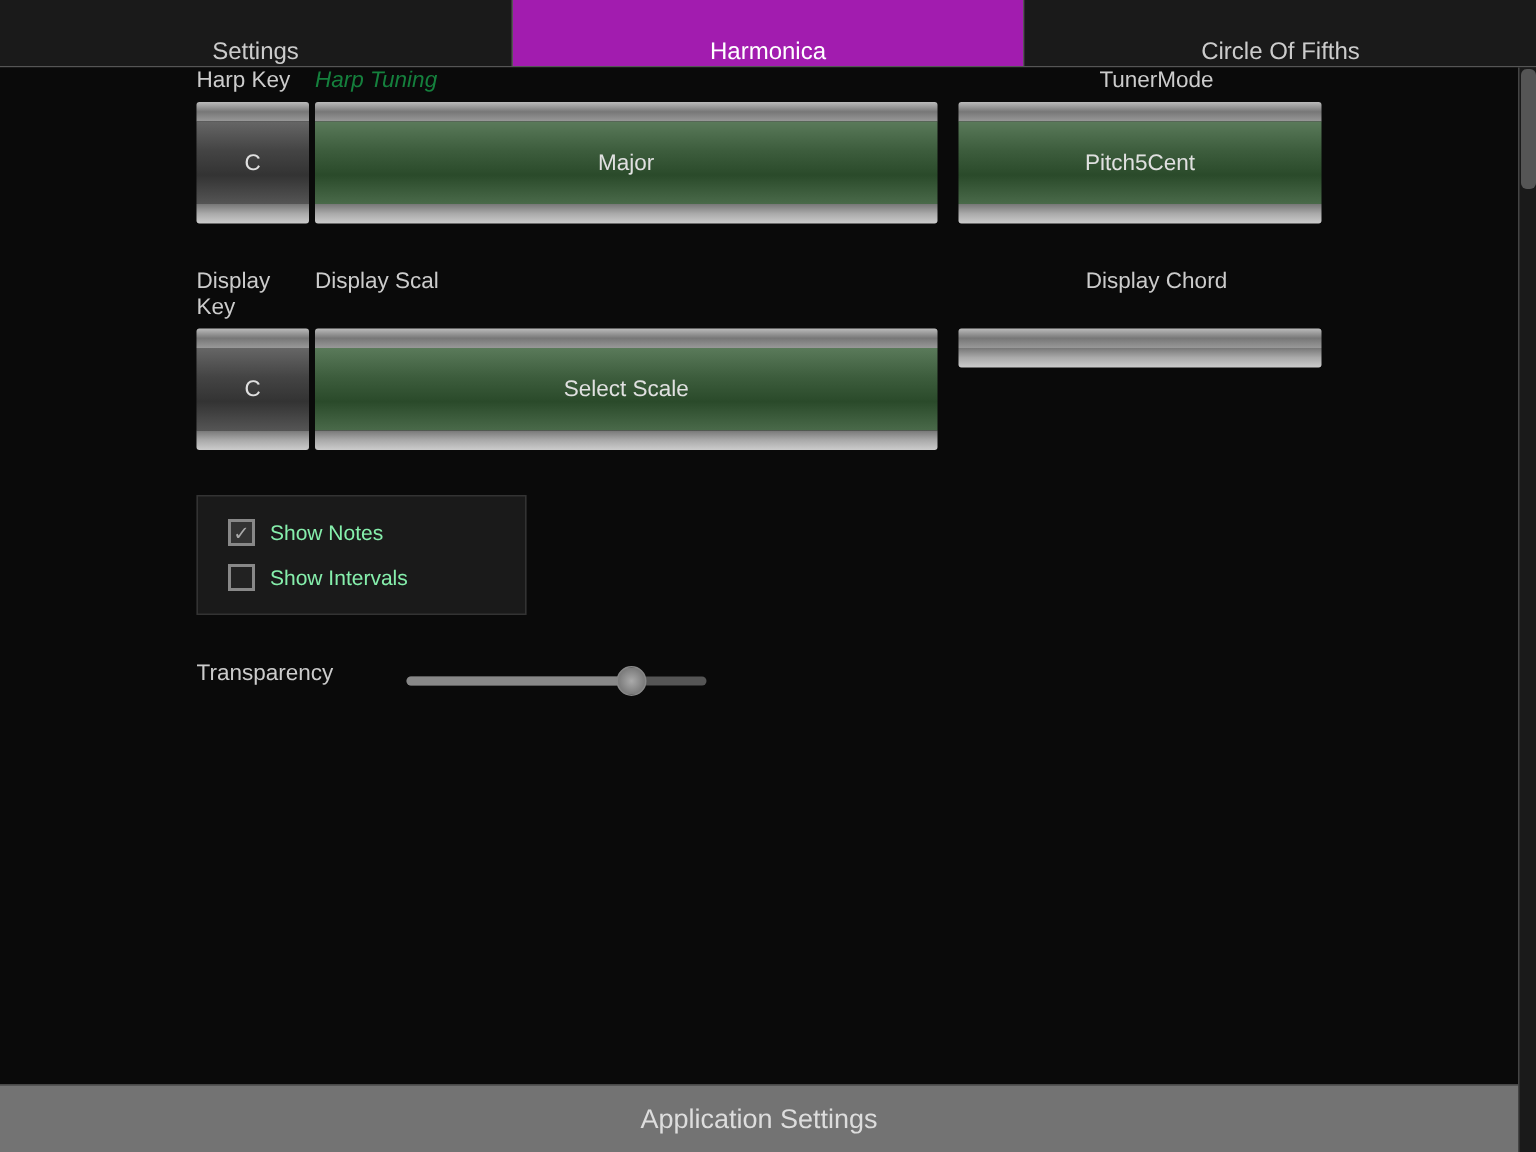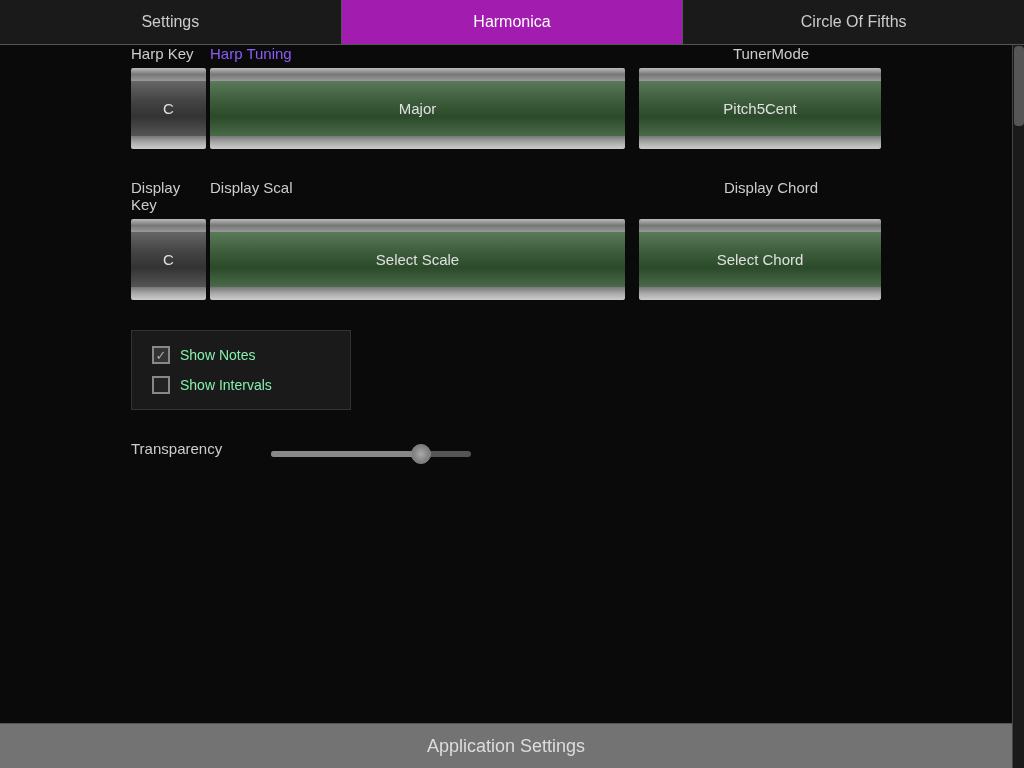--- a/index.html
+++ b/index.html
@@ -14,21 +14,21 @@
 
     
     .tab-bar {
       display: flex;
       height: 45px;
       border-bottom: 1px solid #555;
     }
     .tab {
       flex: 1;
       display: flex;
-      align-items: center;
+      align-items: flex-end;
       justify-content: center;
       background: #1a1a1a;
       border-right: 1px solid #555;
       font-size: 16px;
       color: #ccc;
       cursor: pointer;
     }
     .tab:last-child { border-right: none; }
     .tab.active {
       background: #a21caf;
@@ -193,21 +193,21 @@
       width: 100%;
       max-width: 750px;
     }
 
     .labels-line {
       display: flex;
       margin-bottom: 6px;
     }
 
     .lbl-harp-key { width: 75px; font-size: 15px; color: #ccc; }
-    .lbl-harp-tuning { flex: 1; font-size: 15px; color: #8b5cf6; margin-left: 4px; }
+    .lbl-harp-tuning { flex: 1; font-size: 15px; color: #15803d; margin-left: 4px; font-style: italic; }
     .lbl-tuner { width: 220px; font-size: 15px; color: #ccc; margin-left: 10px; text-align: center; }
 
     .lbl-display-key { width: 75px; font-size: 15px; color: #ccc; }
     .lbl-display-scal { flex: 1; font-size: 15px; color: #ccc; margin-left: 4px; }
     .lbl-display-chord { width: 220px; font-size: 15px; color: #ccc; margin-left: 10px; text-align: center; }
 
     .pickers-line {
       display: flex;
       gap: 4px;
     }
@@ -332,21 +332,20 @@
         </div>
 
         <div class="pk-medium pk-wrap">
           <div class="pk-top-bar"></div>
           <div class="pk-mid pk-green">Select Scale</div>
           <div class="pk-bottom-bar"></div>
         </div>
 
         <div class="pk-large pk-wrap">
           <div class="pk-top-bar"></div>
-          <div class="pk-mid pk-green">Select Chord</div>
           <div class="pk-bottom-bar"></div>
         </div>
       </div>
     </div>
 
     <div style="height: 30px;"></div>
 
     <div class="checkboxes-area">
 
       <div class="checkbox-group">

